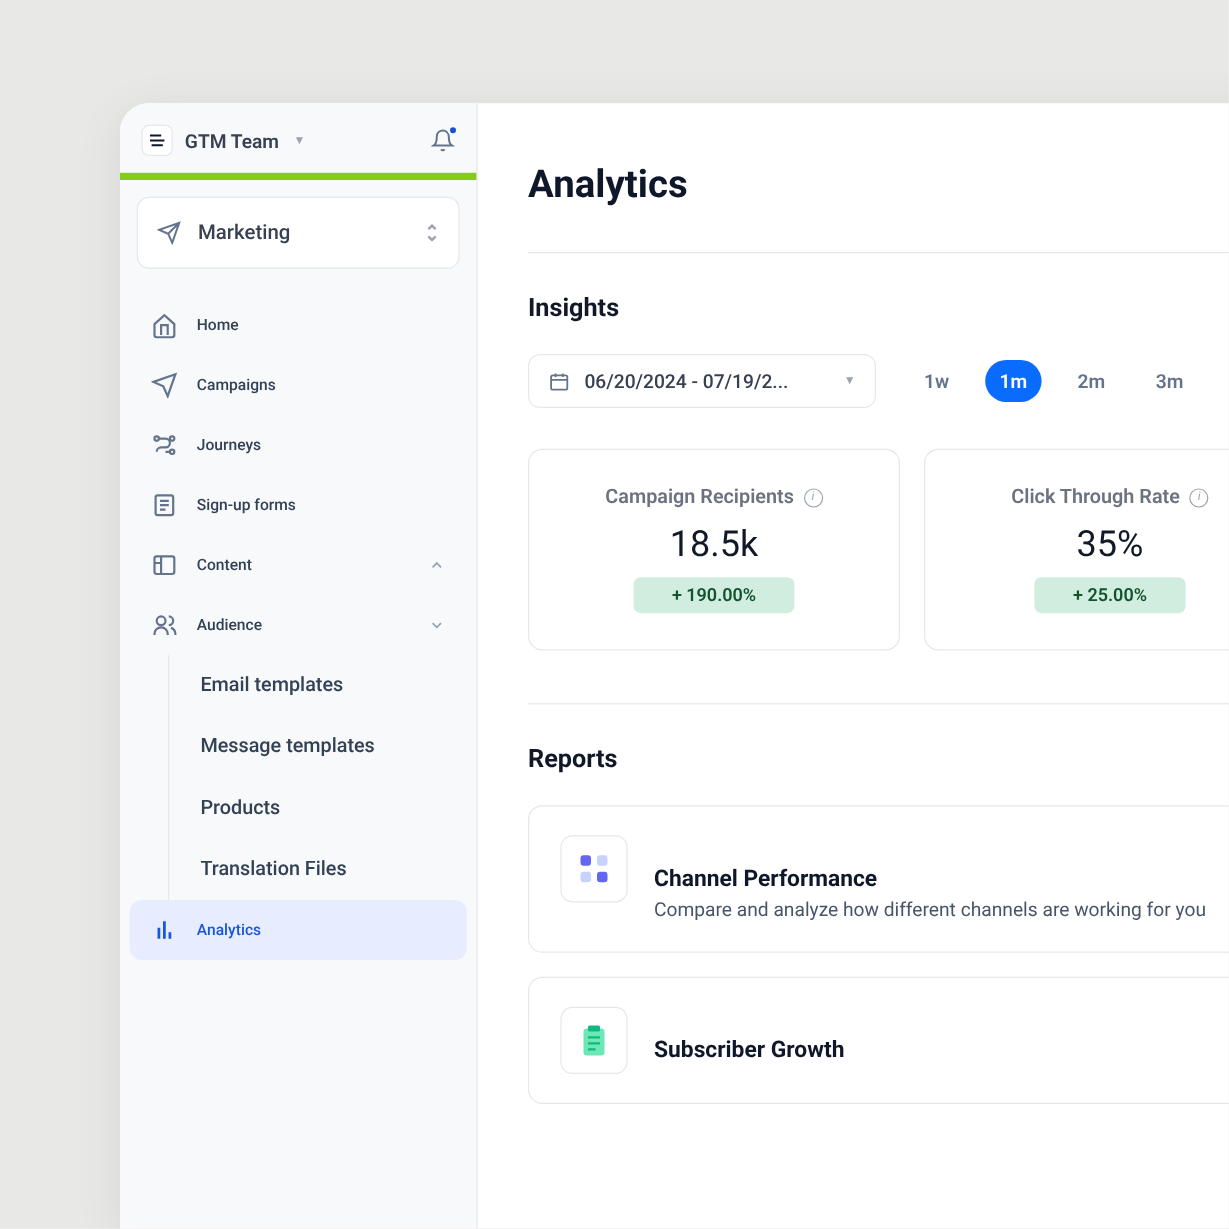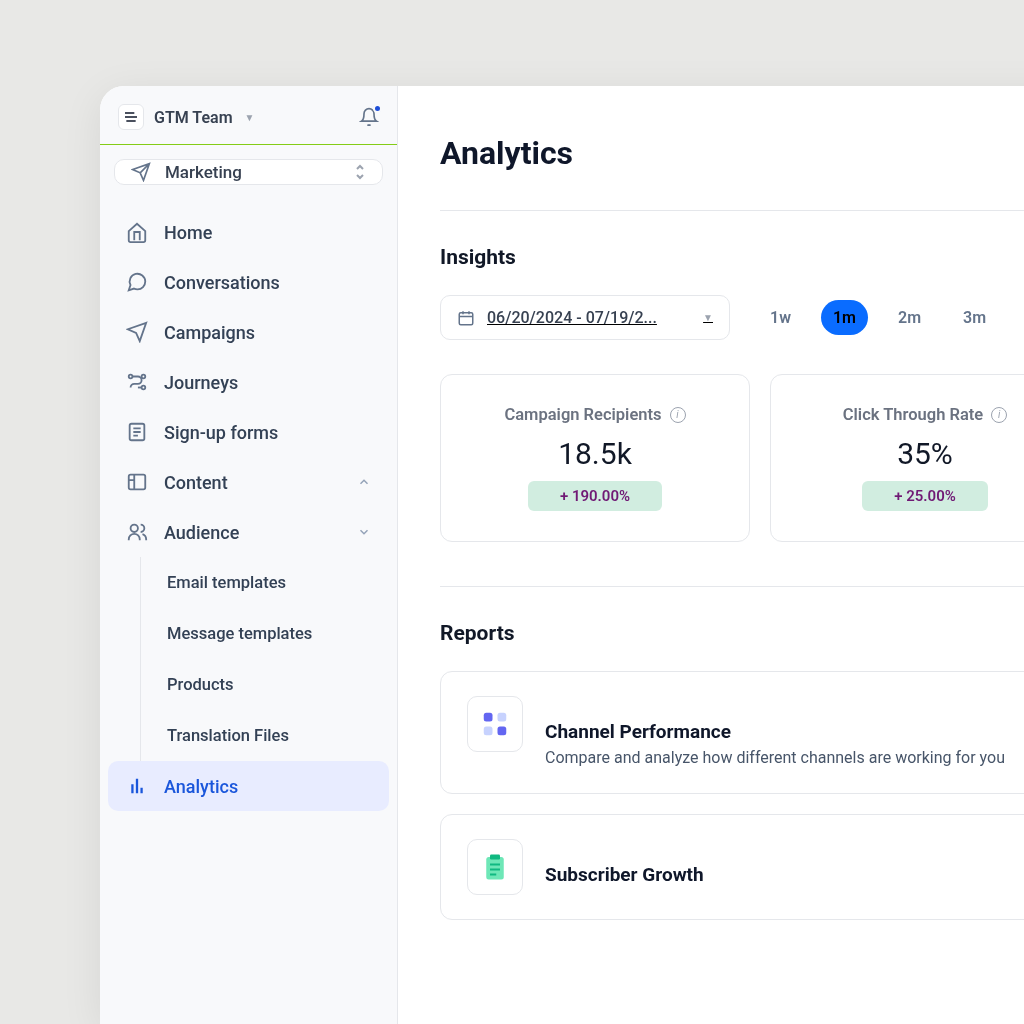--- a/index.html
+++ b/index.html
@@ -1,65 +1,65 @@
 <!DOCTYPE html>
 <html><head>
 <meta charset="utf-8">
 <style>
 * { margin: 0; padding: 0; box-sizing: border-box; font-family: -apple-system, BlinkMacSystemFont, "Segoe UI", Roboto, sans-serif; }
 body { width: 1024px; height: 1024px; background: #e8e8e6; overflow: hidden; position: relative; }
 .app-window { position: absolute; top: 86px; left: 100px; width: 980px; height: 938px; background: #fff; border-radius: 24px 0 0 0; box-shadow: 0 8px 40px rgba(0,0,0,0.08); display: flex; overflow: hidden; }
 
 
 .sidebar { width: 298px; background: #f8f9fb; border-right: 1px solid #e5e7eb; display: flex; flex-direction: column; }
-.sidebar-header { padding: 18px 18px 14px 18px; display: flex; align-items: center; justify-content: space-between; border-bottom: 1px solid #84cc16; }
+.sidebar-header { padding: 18px 18px 14px 18px; display: flex; align-items: center; justify-content: space-between; border-bottom: 6px solid #84cc16; }
 .team-selector { display: flex; align-items: center; gap: 10px; }
 .team-logo { width: 26px; height: 26px; background: #fff; border: 1px solid #e5e7eb; border-radius: 6px; display: flex; align-items: center; justify-content: center; }
 .team-name { font-size: 16px; font-weight: 600; color: #374151; }
 .team-caret { color: #9ca3af; font-size: 10px; margin-left: 2px; }
 .bell-wrap { position: relative; color: #6b7280; }
 .bell-dot { position: absolute; top: -3px; right: -3px; width: 9px; height: 9px; background: #1d4ed8; border-radius: 50%; border: 2px solid #f8f9fb; }
 
-.workspace-picker { margin: 14px 14px 8px 14px; background: #fff; border: 1px solid #e5e7eb; border-radius: 10px; padding: 2px 16px; display: flex; align-items: center; justify-content: space-between; }
+.workspace-picker { margin: 14px 14px 8px 14px; background: #fff; border: 1px solid #e5e7eb; border-radius: 10px; padding: 19px 16px; display: flex; align-items: center; justify-content: space-between; }
 .workspace-left { display: flex; align-items: center; gap: 14px; }
 .workspace-name { font-size: 17px; font-weight: 500; color: #374151; }
 .updown { display: flex; flex-direction: column; color: #9ca3af; line-height: 6px; font-size: 9px; }
 
 .nav { padding: 14px 8px; }
-.nav-item { display: flex; align-items: center; gap: 16px; padding: 14px 18px; color: #334155; font-size: 18px; font-weight: 500; border-radius: 10px; cursor: pointer; }
+.nav-item { display: flex; align-items: center; gap: 16px; padding: 14px 18px; color: #334155; font-size: 13px; font-weight: 500; border-radius: 10px; cursor: pointer; }
 .nav-item .icon { width: 22px; height: 22px; display: flex; align-items: center; justify-content: center; color: #64748b; }
 .nav-item.active { background: #e8ecff; color: #1a56db; }
 .nav-item.active .icon { color: #1a56db; }
 .nav-caret { margin-left: auto; color: #94a3b8; font-size: 12px; }
 
 .sub-nav { border-left: 1px solid #e5e7eb; margin-left: 32px; padding-left: 0; }
 .sub-item { padding: 16px 20px 16px 26px; color: #334155; font-size: 16.5px; font-weight: 500; cursor: pointer; }
 
 
 .main { flex: 1; padding: 48px 0 0 42px; overflow: hidden; }
 .page-title { font-size: 32px; font-weight: 700; color: #0f172a; margin-bottom: 38px; }
 .divider { height: 1px; background: #e5e7eb; margin-right: 0; }
 .section-title { font-size: 21px; font-weight: 700; color: #111827; margin: 34px 0 26px 0; }
 
 .filters-row { display: flex; align-items: center; gap: 28px; margin-bottom: 34px; }
-.date-picker { display: flex; align-items: center; gap: 12px; border: 1px solid #e5e7eb; border-radius: 10px; padding: 12px 16px; background: #fff; min-width: 290px; text-decoration: underline; }
+.date-picker { display: flex; align-items: center; gap: 12px; border: 1px solid #e5e7eb; border-radius: 10px; padding: 12px 16px; background: #fff; min-width: 290px; }
 .date-text { font-size: 16px; font-weight: 500; color: #374151; flex: 1; }
 .date-caret { color: #9ca3af; font-size: 10px; }
 
 .range-tabs { display: flex; align-items: center; gap: 18px; }
 .range-tab { font-size: 16px; font-weight: 600; color: #64748b; padding: 8px 12px; border-radius: 20px; cursor: pointer; }
-.range-tab.active { background: #0a6cff; color: #000000; }
+.range-tab.active { background: #0a6cff; color: #ffffff; }
 
 .metric-cards { display: flex; gap: 20px; }
 .metric-card { border: 1px solid #e5e7eb; border-radius: 12px; padding: 30px 20px; width: 322px; text-align: center; }
 .metric-label-row { display: flex; justify-content: center; align-items: center; gap: 8px; margin-bottom: 12px; }
 .metric-label { font-size: 16.5px; font-weight: 600; color: #6b7280; }
 .metric-info { width: 16px; height: 16px; border: 1.5px solid #9ca3af; border-radius: 50%; display: flex; align-items: center; justify-content: center; font-size: 10px; color: #9ca3af; font-style: italic; }
 .metric-value { font-size: 30px; font-weight: 400; color: #111827; margin-bottom: 10px; }
-.metric-delta { display: inline-block; background: #d1ede0; color: #701a75; font-weight: 600; font-size: 15px; padding: 6px 32px; border-radius: 6px; }
+.metric-delta { display: inline-block; background: #d1ede0; color: #14532d; font-weight: 600; font-size: 15px; padding: 6px 32px; border-radius: 6px; }
 
 .report-card { border: 1px solid #e5e7eb; border-radius: 12px; padding: 24px 26px; display: flex; gap: 22px; margin-bottom: 20px; align-items: flex-start; }
 .report-icon { width: 56px; height: 56px; border: 1px solid #e5e7eb; border-radius: 10px; display: flex; align-items: center; justify-content: center; flex-shrink: 0; }
 .report-title { font-size: 19px; font-weight: 700; color: #0f172a; margin-bottom: 4px; margin-top: 24px; }
 .report-desc { font-size: 16px; color: #475569; line-height: 1.4; }
 
 svg { display: block; }
 </style>
 </head>
 <body>
@@ -104,28 +104,20 @@
 
     <nav class="nav">
       <div class="nav-item">
         <span class="icon">
           <svg width="22" height="22" viewBox="0 0 24 24" fill="none" stroke="currentColor" stroke-width="2">
               <path d="M3 11l9-8 9 8v10a2 2 0 01-2 2H5a2 2 0 01-2-2V11z"></path>
               <path d="M9 21V12h6v9"></path>
             </svg>
         </span>
         <span>Home</span>
-      </div>
-      <div class="nav-item">
-        <span class="icon">
-          <svg width="22" height="22" viewBox="0 0 24 24" fill="none" stroke="currentColor" stroke-width="2">
-              <path d="M21 11.5a8.38 8.38 0 01-8.5 8.5 8.5 8.5 0 01-3.8-.9L3 21l1.9-5.7A8.5 8.5 0 1121 11.5z"></path>
-            </svg>
-        </span>
-        <span>Conversations</span>
       </div>
       <div class="nav-item">
         <span class="icon">
           <svg width="22" height="22" viewBox="0 0 24 24" fill="none" stroke="currentColor" stroke-width="2">
               <path d="M22 2L2 9l9 4 4 9 7-20z"></path>
             </svg>
         </span>
         <span>Campaigns</span>
       </div>
       <div class="nav-item">

